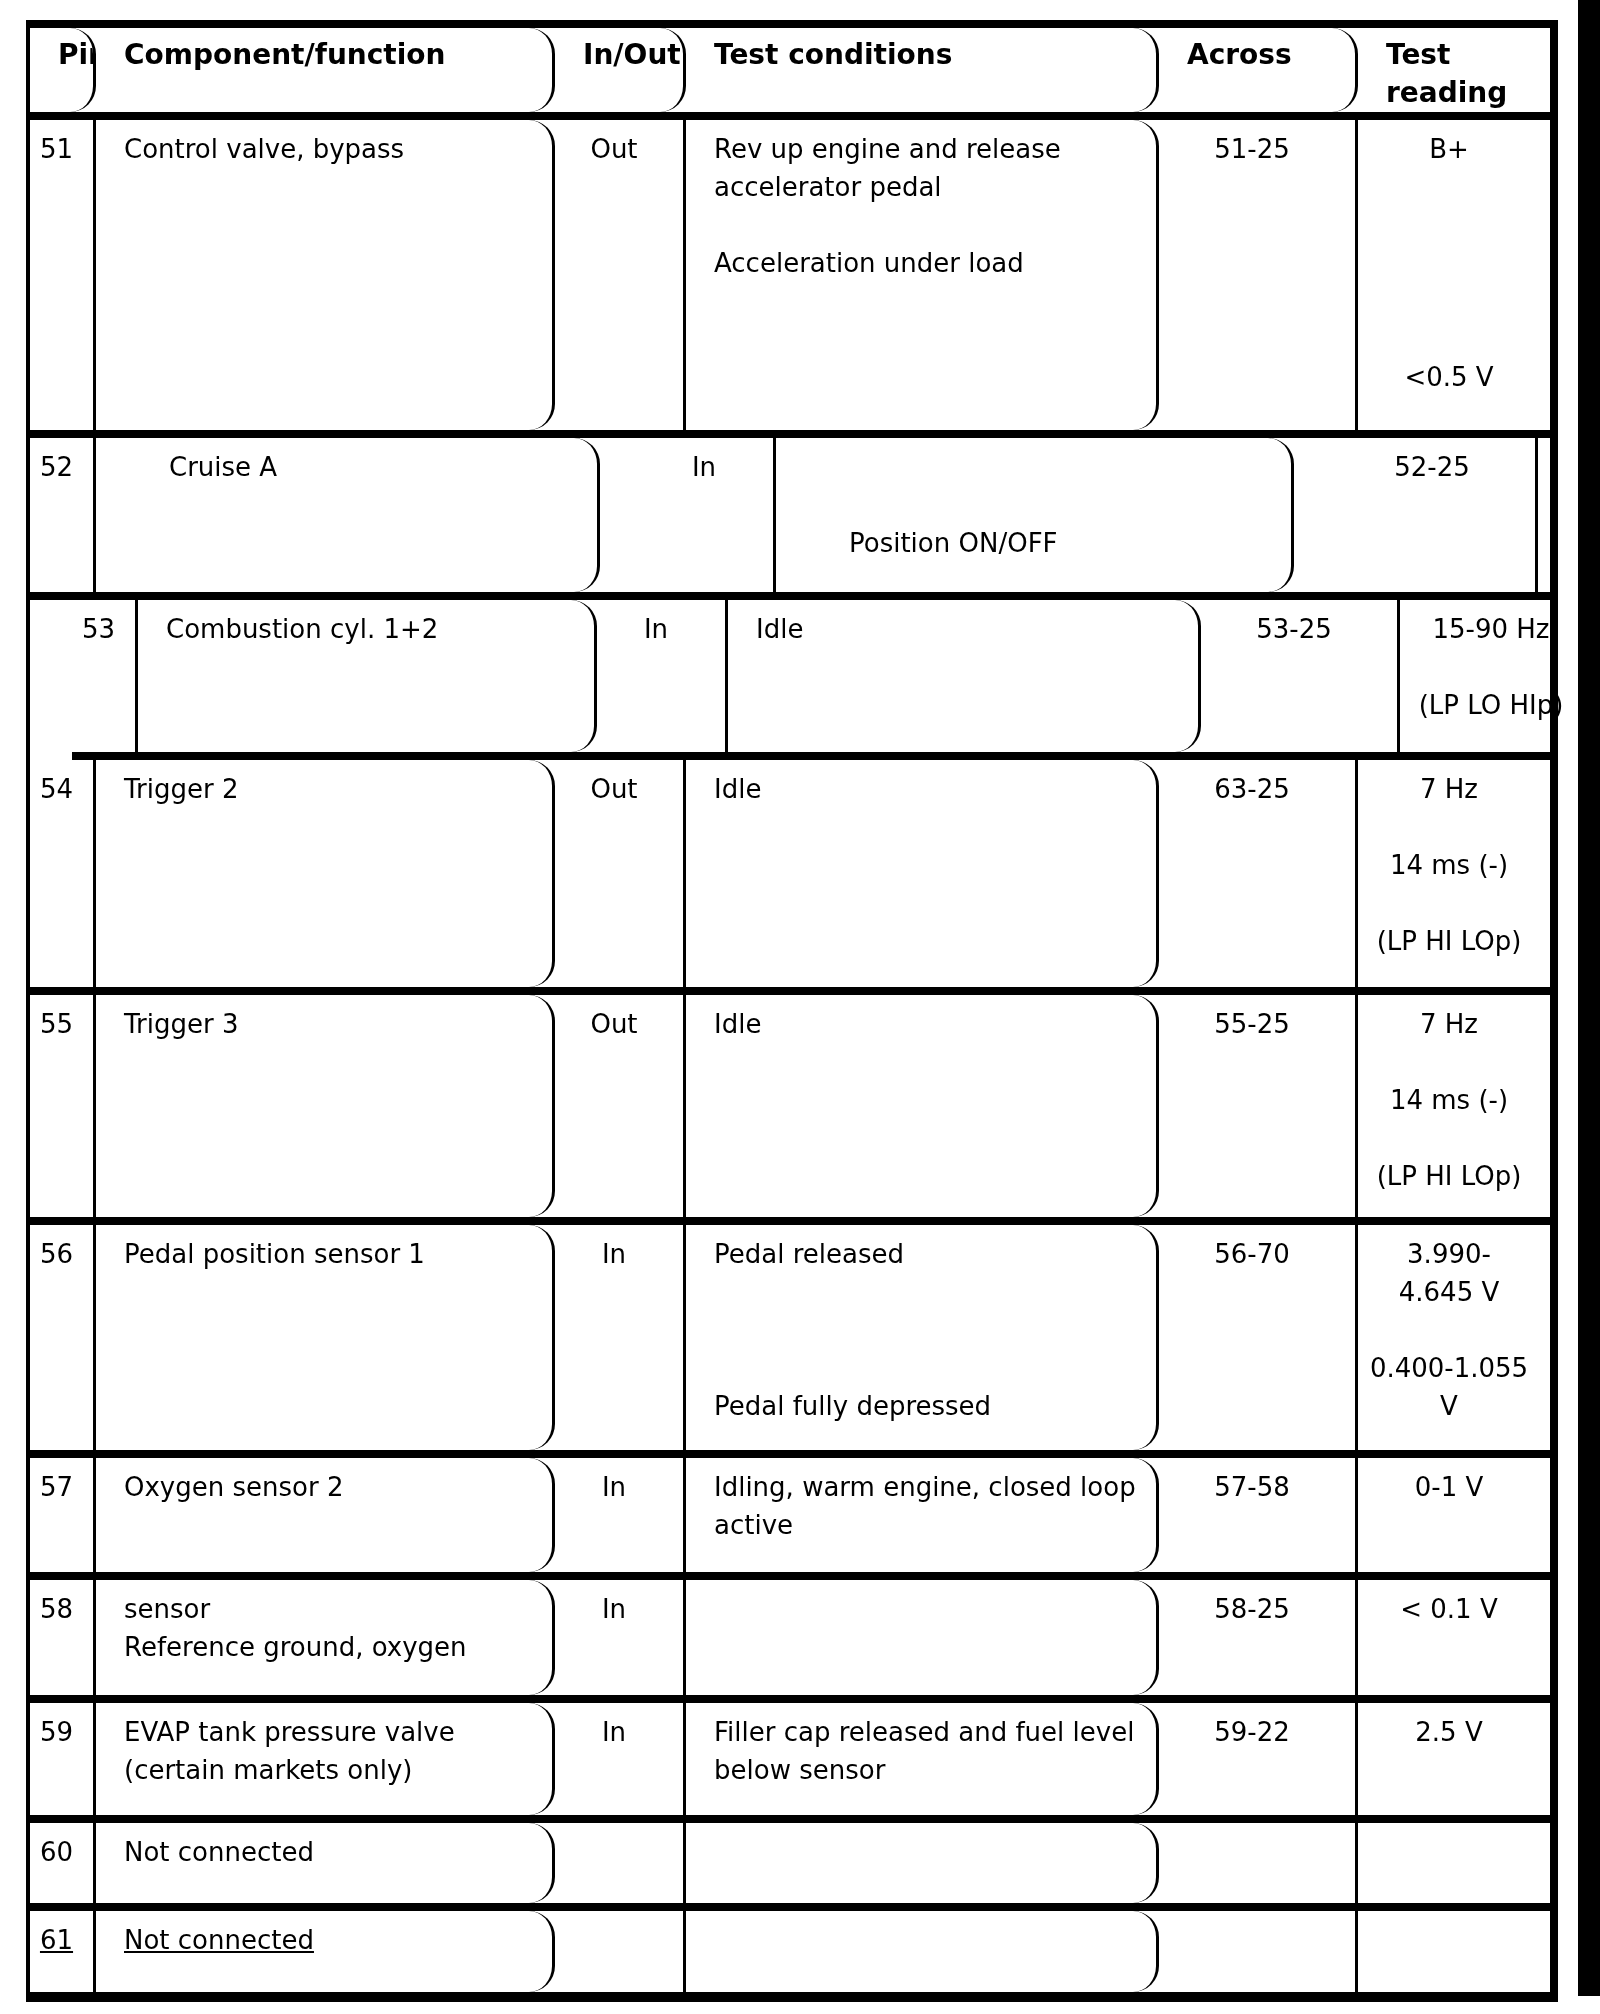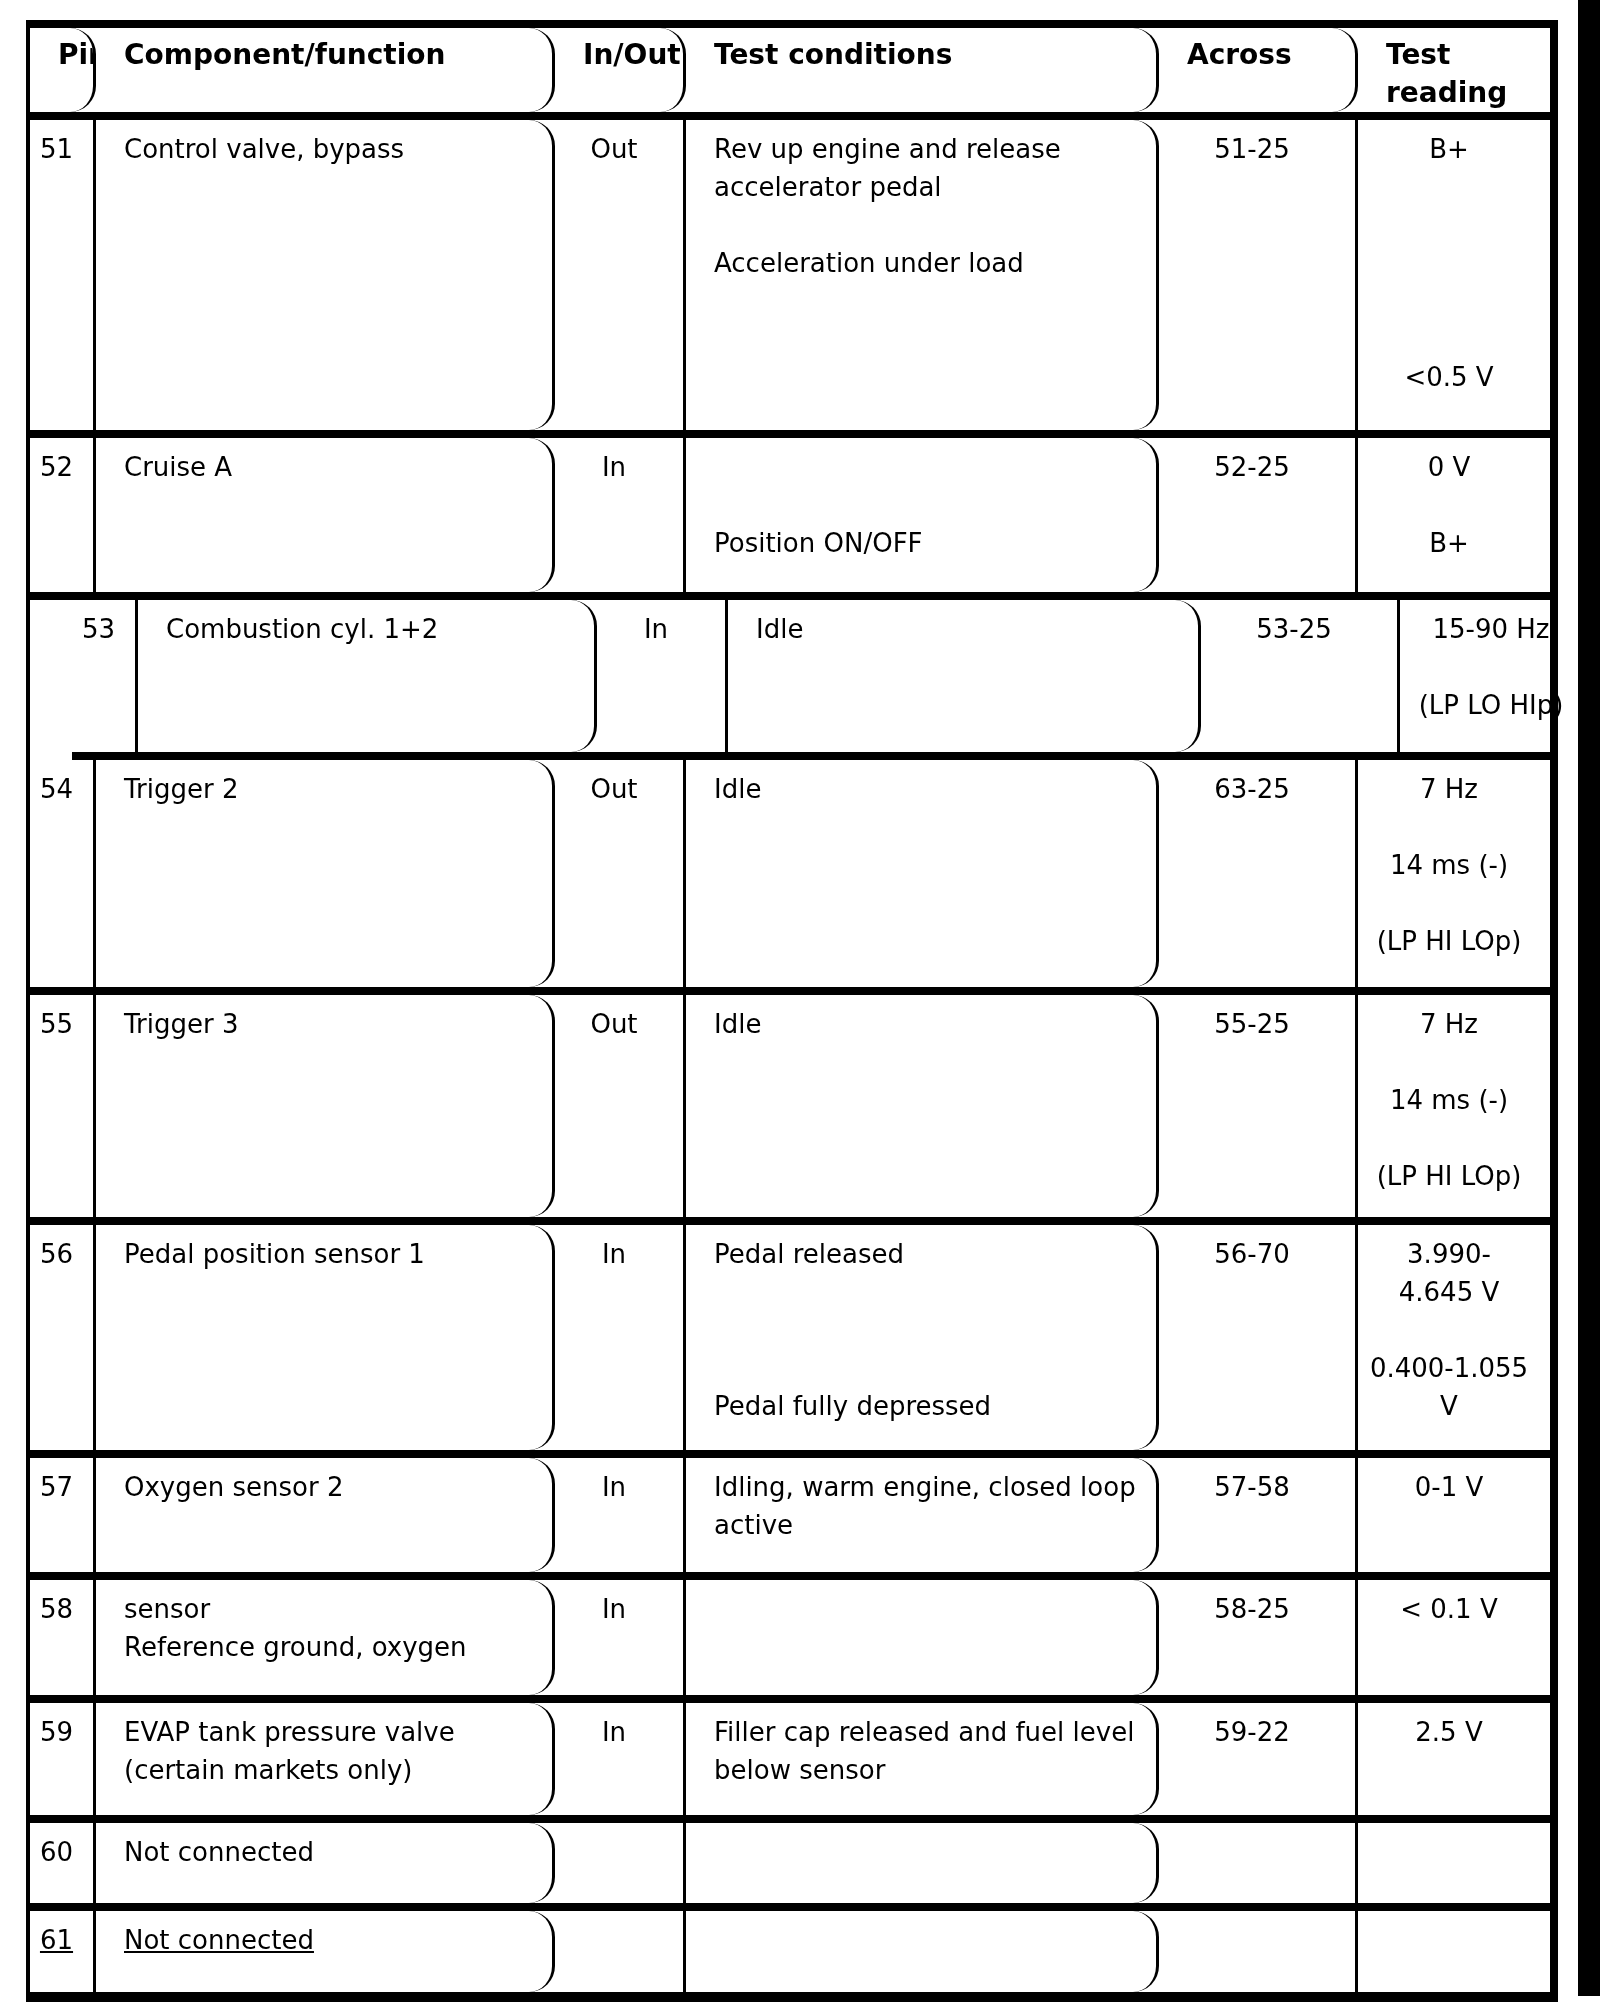--- a/index.html
+++ b/index.html
@@ -108,21 +108,21 @@
         <div class="cell center">
           <div class="line">B+</div>
           <div class="line"></div>
           <div class="line"></div>
           <div class="line"></div>
           <div class="line"></div>
           <div class="line"></div>
           <div class="line">&lt;0.5 V</div>
         </div>
       </div>
-      <div class="row" style="min-height: 162px;">
+      <div class="row" style="min-height: 162px; gap: 45px;">
         <div class="cell center">
           <div class="line">52</div>
         </div>
         <div class="cell left">
           <div class="line">Cruise A</div>
         </div>
         <div class="cell center">
           <div class="line">In</div>
         </div>
         <div class="cell left">

